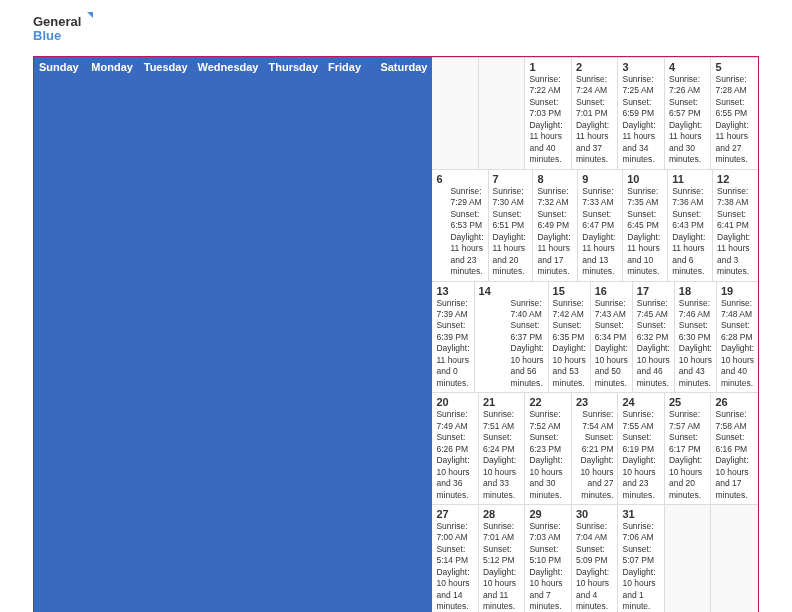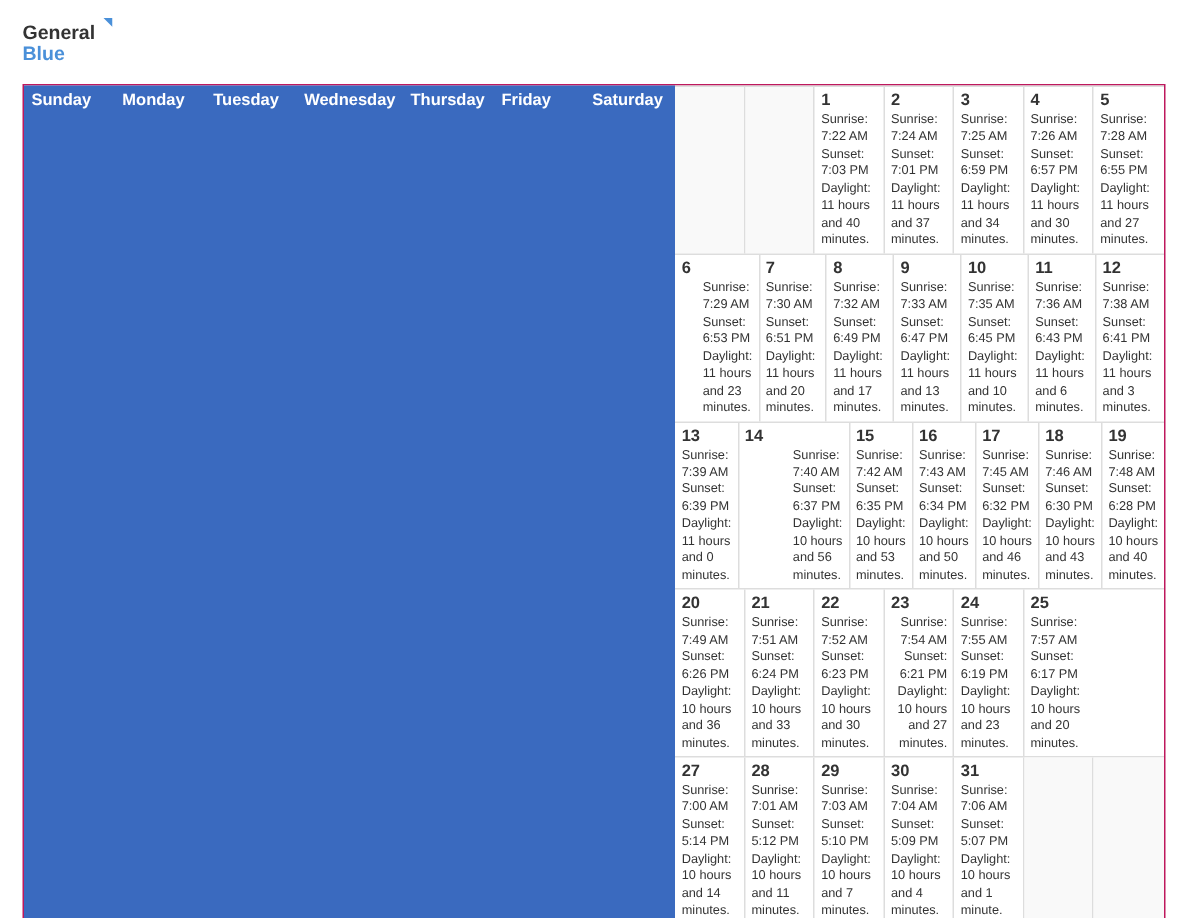--- a/index.html
+++ b/index.html
@@ -6,21 +6,21 @@
     body {
       width: 792px;
       height: 612px;
       font-family: Arial, sans-serif;
       background: #fff;
       overflow: hidden;
     }
     .page {
       width: 792px;
       height: 612px;
-      padding: 10px 15px;
+      padding: 10px 33px;
       display: flex;
       flex-direction: column;
     }
     .header {
       display: flex;
       justify-content: space-between;
       align-items: flex-start;
       margin-bottom: 6px;
     }
     .logo {
@@ -272,20 +272,26 @@
             <div class="cell-info" style="white-space: pre-line;">Sunrise: 7:55 AM
 Sunset: 6:19 PM
 Daylight: 10 hours and 23 minutes.</div>
           </div>
           <div class="cal-cell">
             <span class="cell-day">25</span>
             <div class="cell-info" style="white-space: pre-line;">Sunrise: 7:57 AM
 Sunset: 6:17 PM
 Daylight: 10 hours and 20 minutes.</div>
           </div>
+          <div class="cal-cell">
+            <span class="cell-day">26</span>
+            <div class="cell-info" style="white-space: pre-line;">Sunrise: 7:58 AM
+Sunset: 6:16 PM
+Daylight: 10 hours and 17 minutes.</div>
+          </div>
         </div>
         <div class="cal-row">
           <div class="cal-cell">
             <span class="cell-day">27</span>
             <div class="cell-info" style="white-space: pre-line;">Sunrise: 7:00 AM
 Sunset: 5:14 PM
 Daylight: 10 hours and 14 minutes.</div>
           </div>
           <div class="cal-cell">
             <span class="cell-day">28</span>

